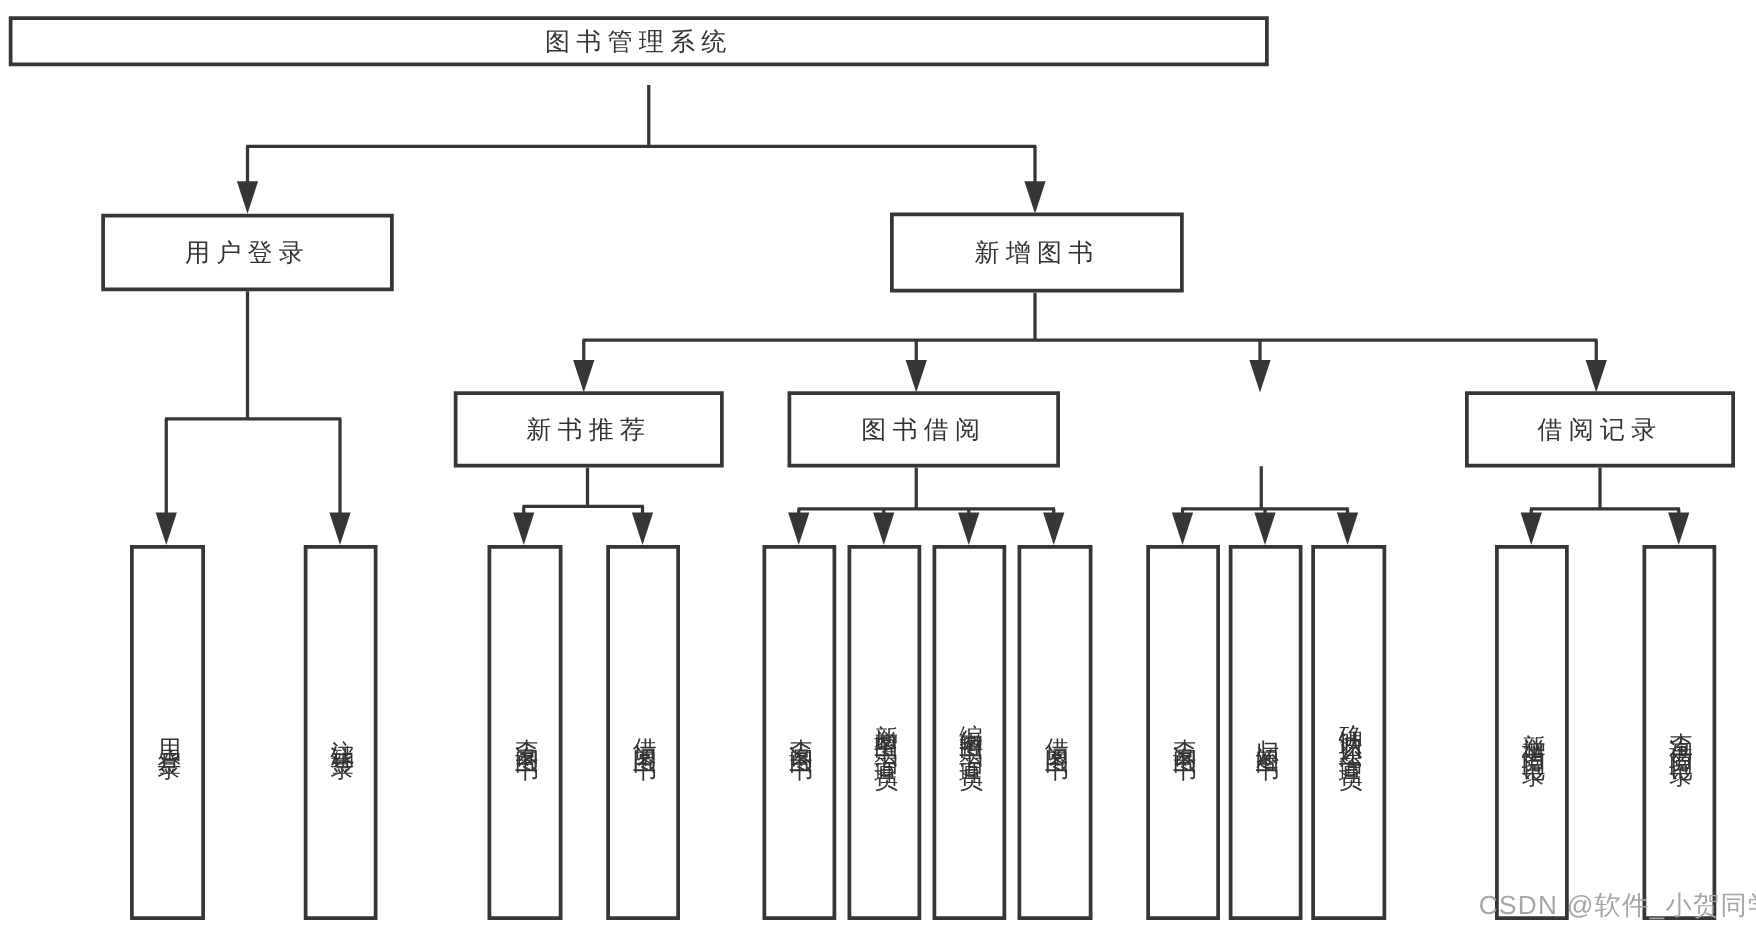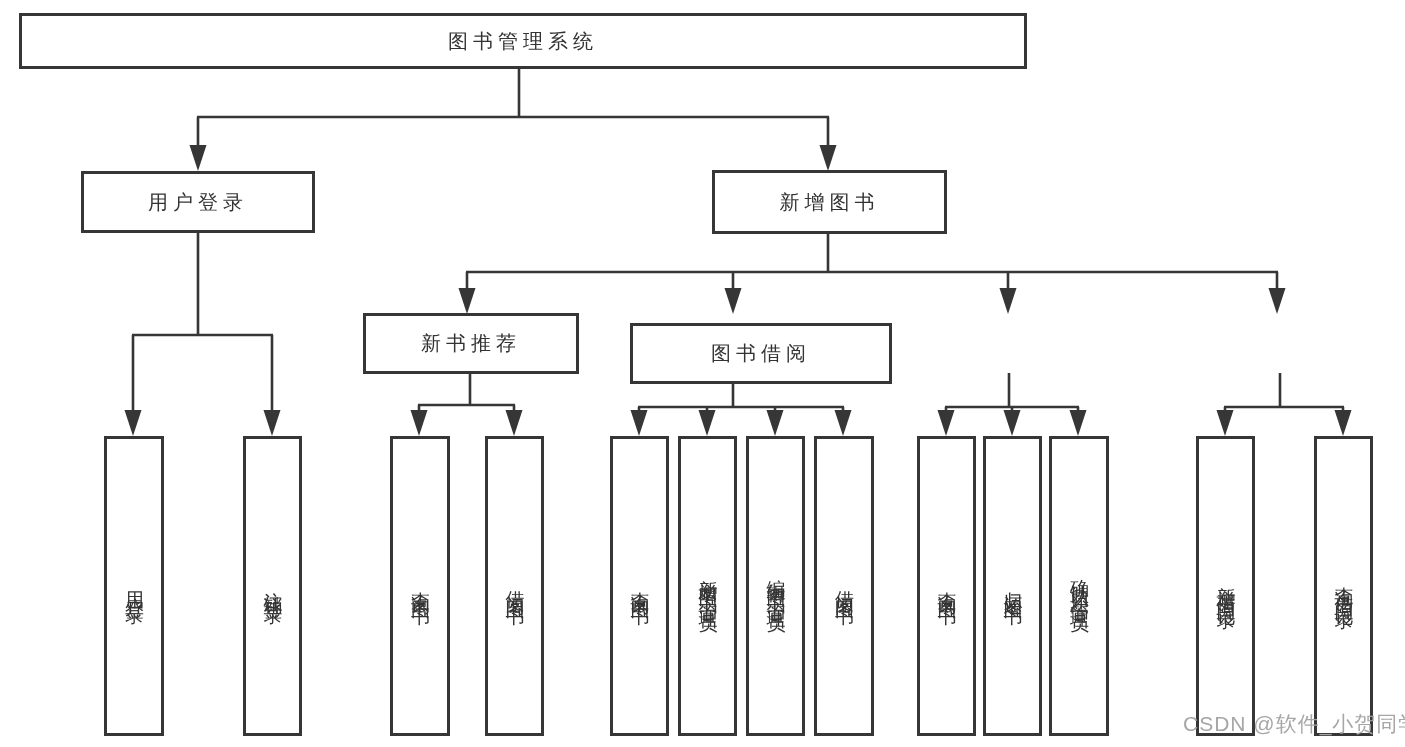--- a/index.html
+++ b/index.html
@@ -79,36 +79,39 @@
       <polygon points="1003.5,410 1020.5,410 1012,436"></polygon>
       <polygon points="1069.5,410 1086.5,410 1078,436"></polygon>
     </g>
     <g>
       <path d="M1280,373 V408 M1224,407 H1344 M1225,407 V414 M1343,407 V414"></path>
       <polygon points="1216.5,410 1233.5,410 1225,436"></polygon>
       <polygon points="1334.5,410 1351.5,410 1343,436"></polygon>
     </g>
   </svg>
 
-  <div class="hbox" style="left:19px;top:13px;width:1008px;height:56px;">
+  <div class="hbox" style="left:7px;top:13px;width:1008px;height:40px;">
     <span>图书管理系统</span>
   </div>
 
   <div class="hbox" style="left:81px;top:171px;width:234px;height:62px;">
     <span>用户登录</span>
   </div>
   <div class="hbox" style="left:712px;top:170px;width:235px;height:64px;">
     <span>新增图书</span>
   </div>
 
   <div class="hbox" style="left:363px;top:313px;width:216px;height:61px;">
     <span>新书推荐</span>
   </div>
-  <div class="hbox" style="left:630px;top:323px;width:262px;height:61px;">
+  <div class="hbox" style="left:630px;top:313px;width:218px;height:61px;">
     <span>图书借阅</span>
+  </div>
+  <div class="hbox" style="left:1172px;top:313px;width:216px;height:61px;">
+    <span>借阅记录</span>
   </div>
 
   <div class="vbox" style="left:104px;top:436px;width:60px;height:300px;">
     <span>用户登录</span>
   </div>
   <div class="vbox" style="left:243px;top:436px;width:59px;height:300px;">
     <span>注销登录</span>
   </div>
 
   <div class="vbox" style="left:390px;top:436px;width:60px;height:300px;">

